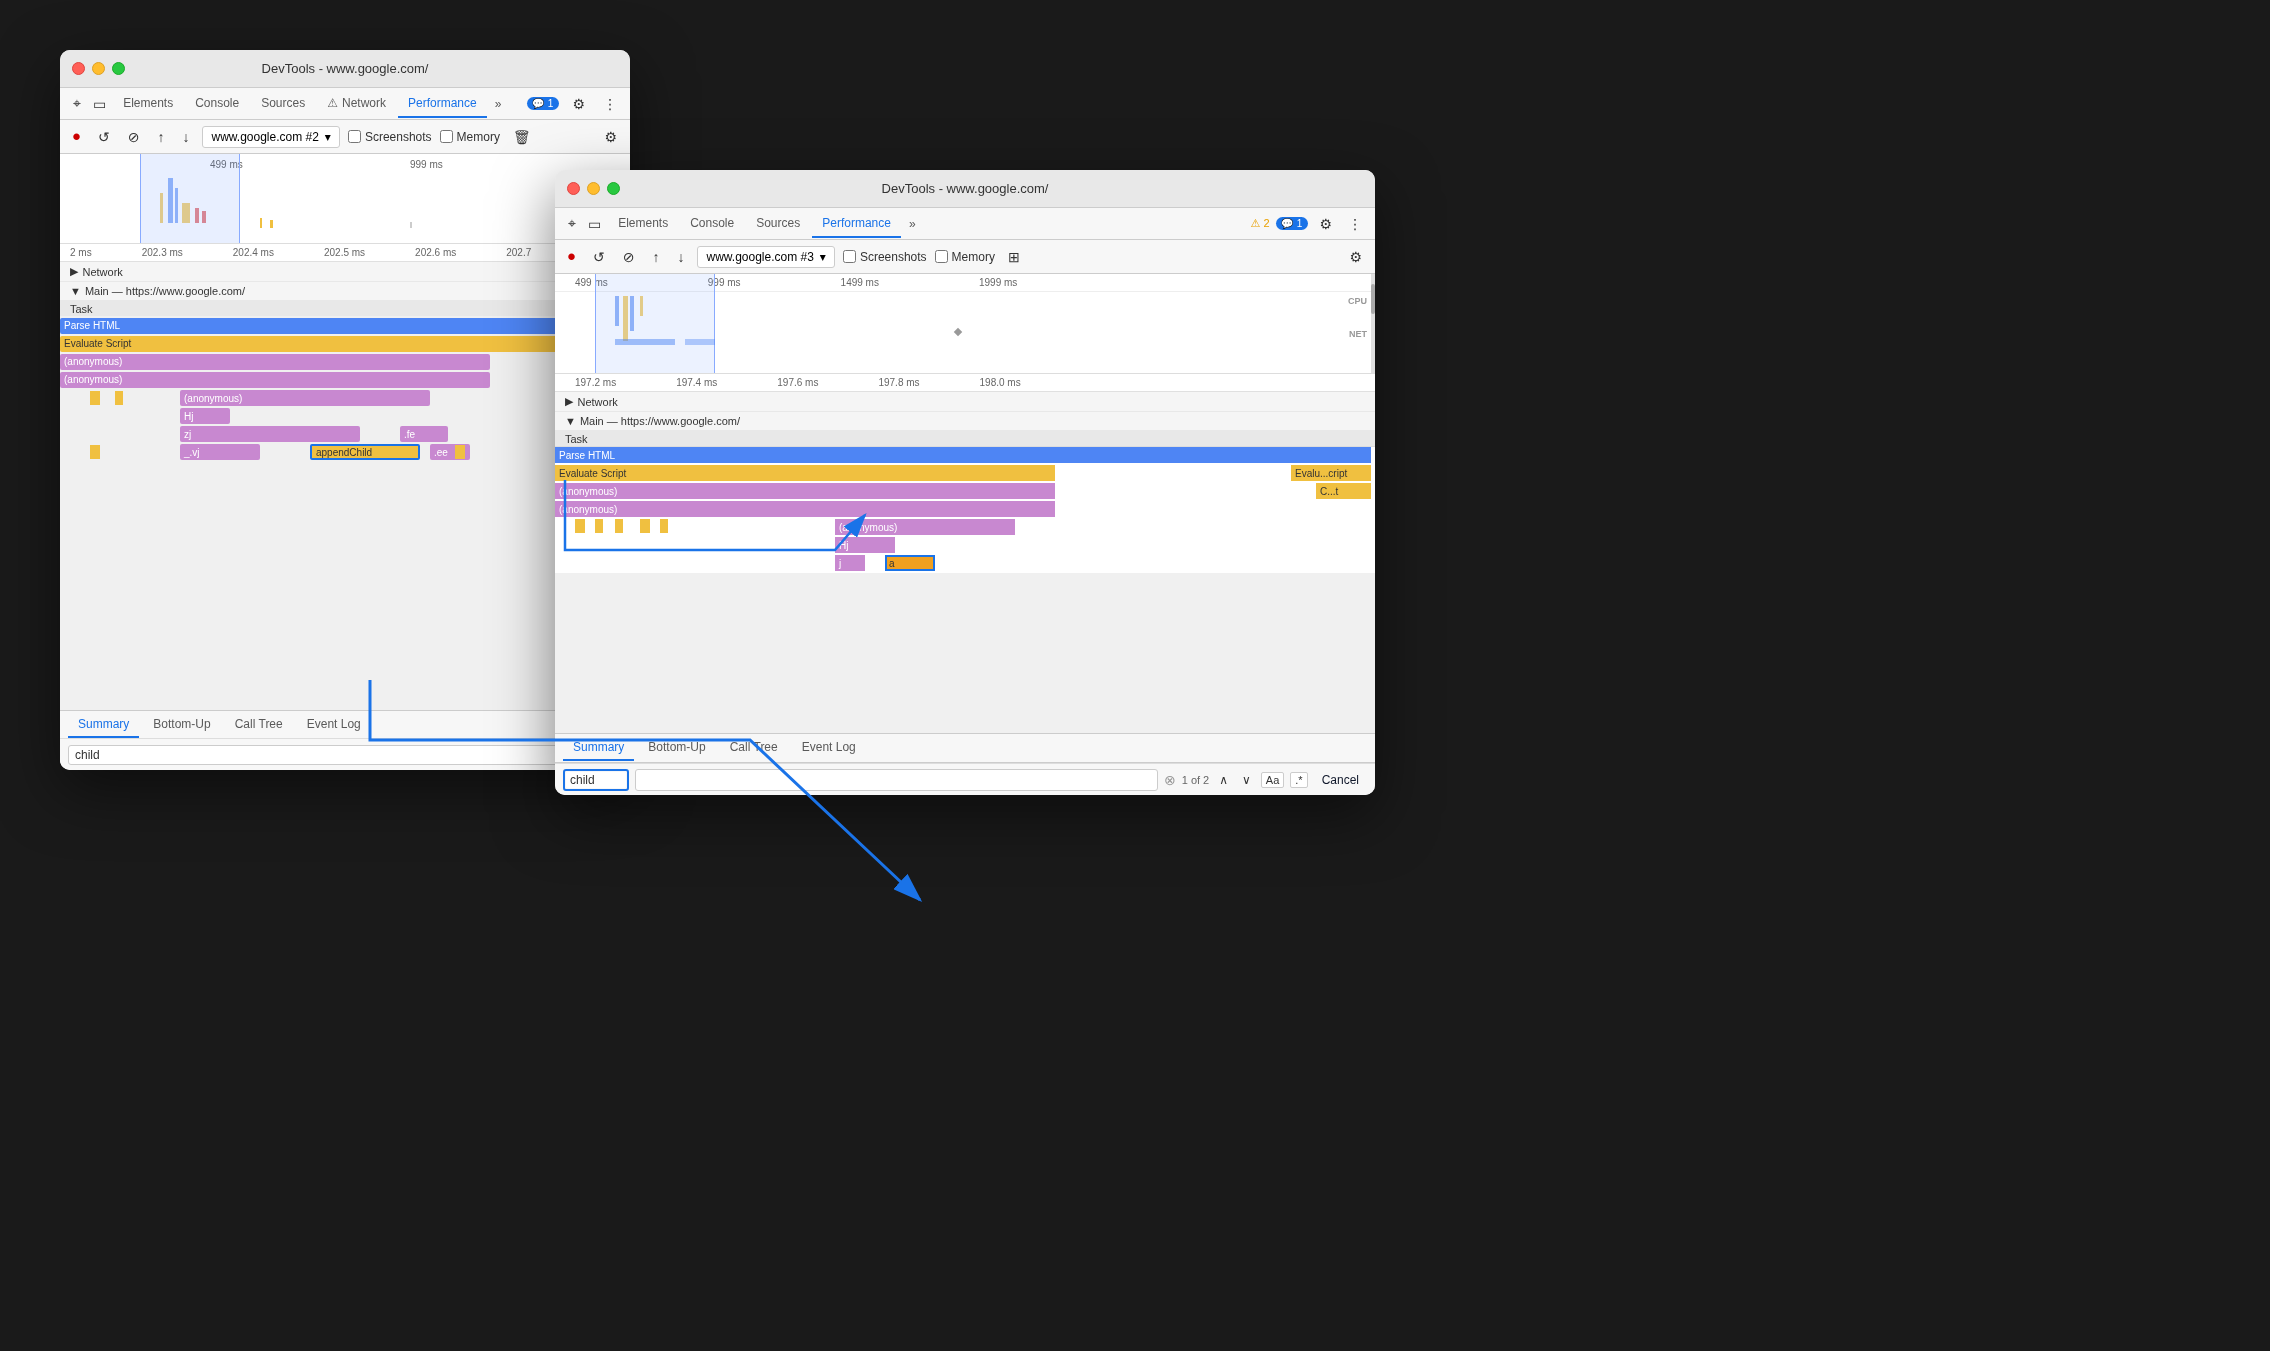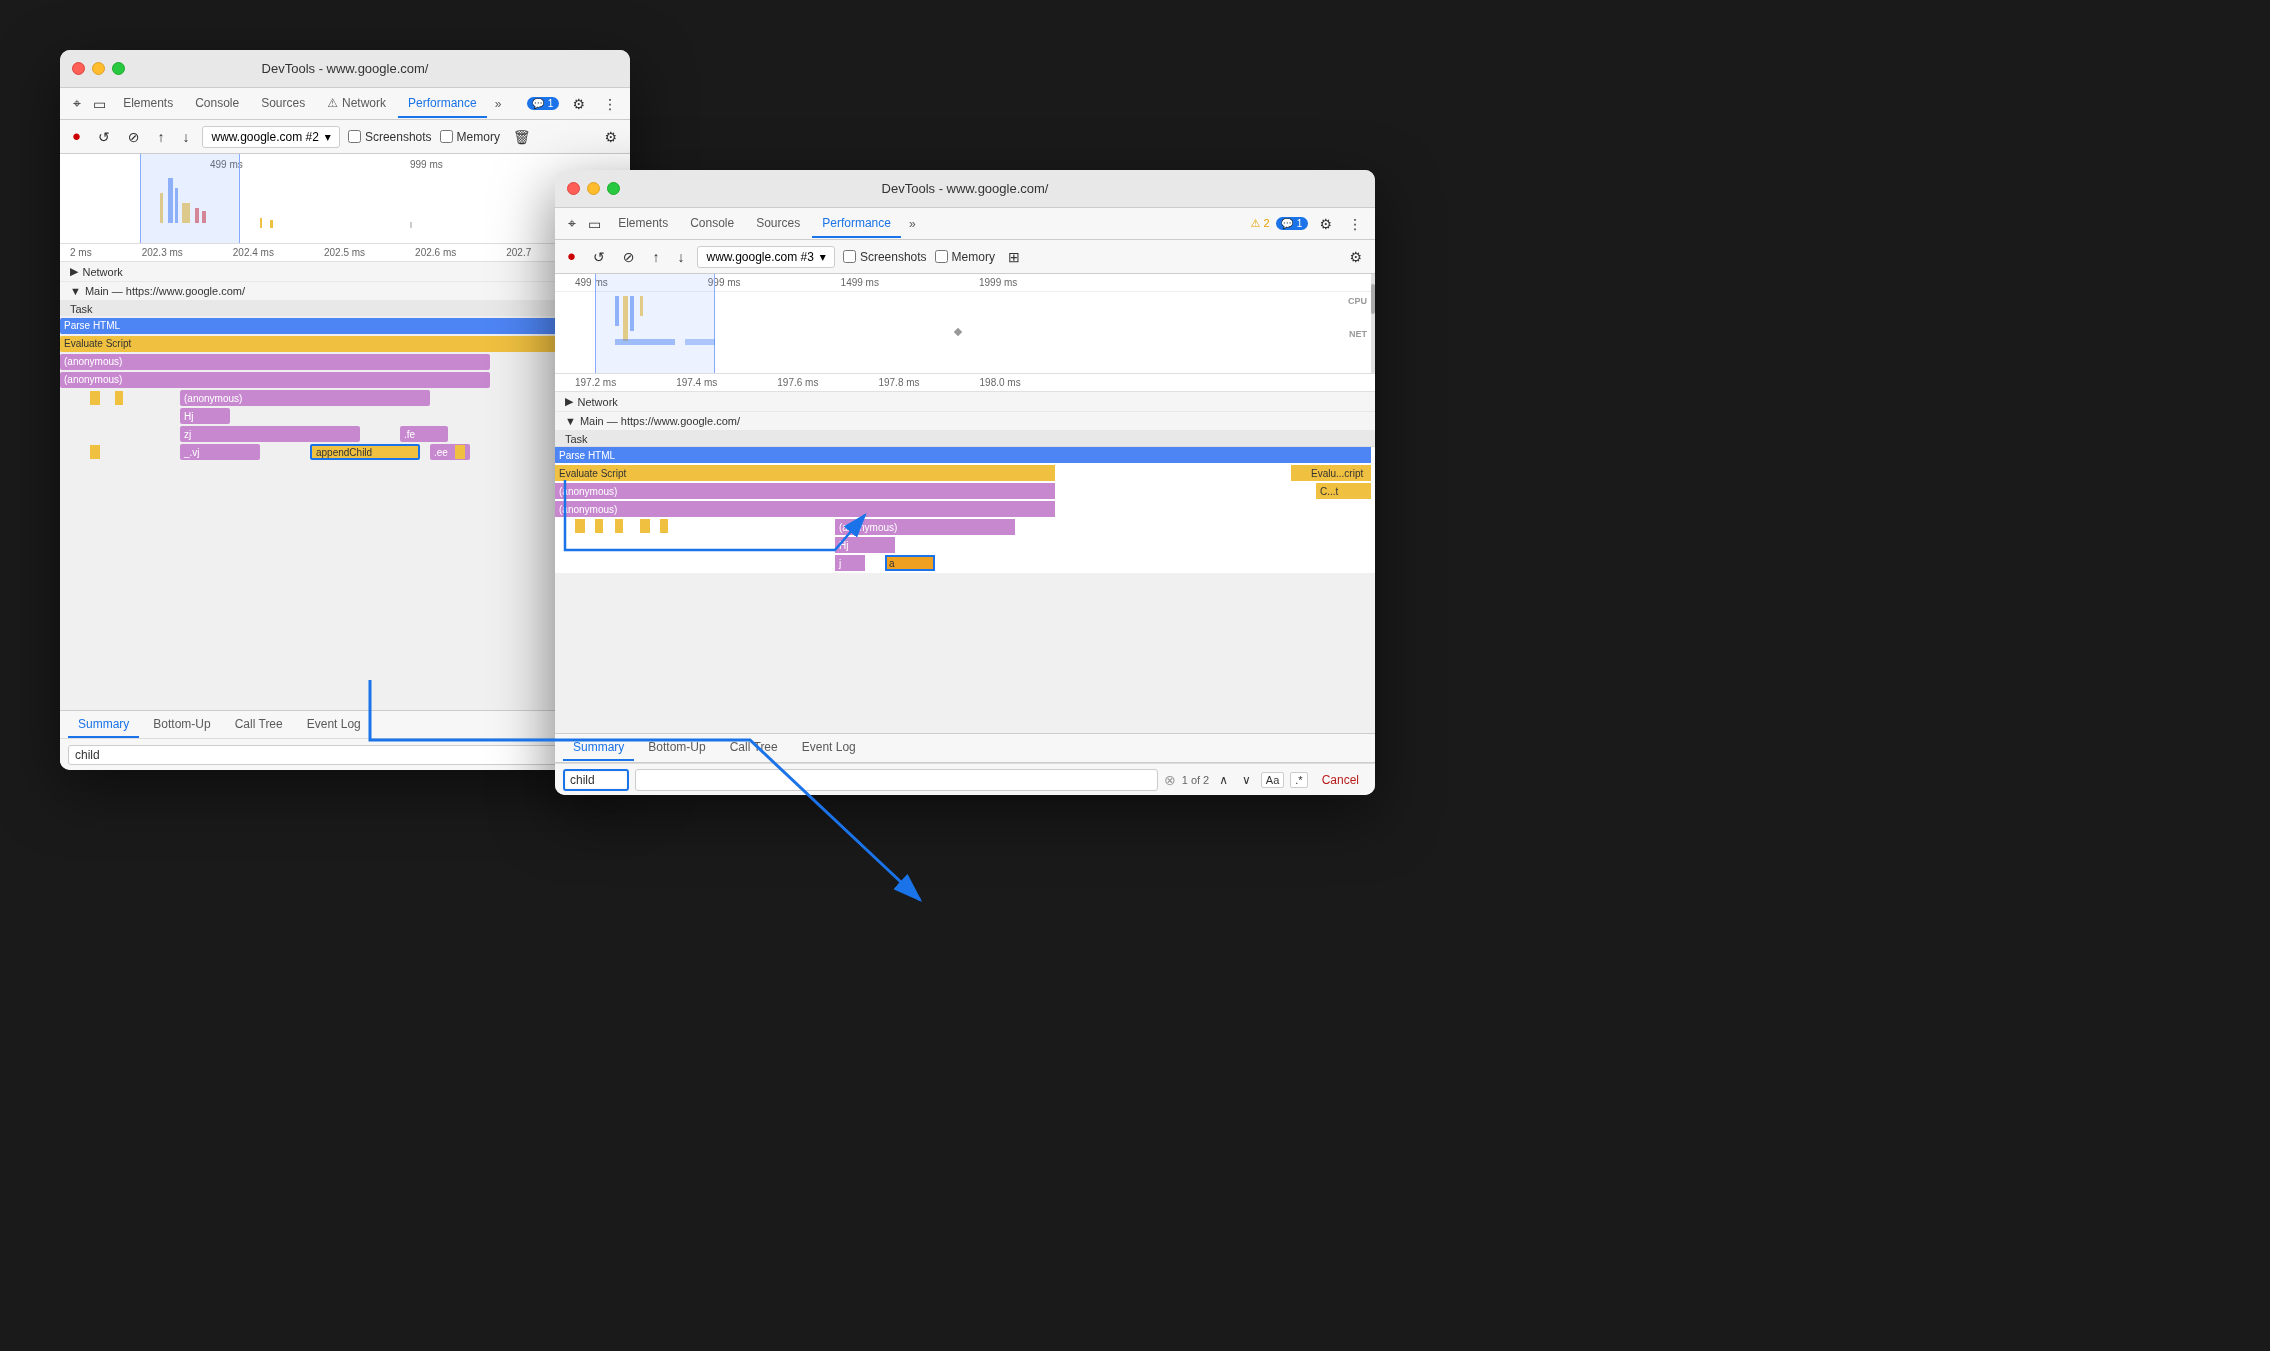--- a/index.html
+++ b/index.html
@@ -283,21 +283,21 @@
     #window2 {
       left: 560px;
       top: 175px;
       width: 810px;
       height: 620px;
     }
 
     .cancel-btn {
       background: none;
       border: none;
-      color: #b91c1c;
+      color: #0f172a;
       font-size: 12px;
       cursor: pointer;
       padding: 3px 8px;
     }
 
     .search-opt-btn {
       border: 1px solid #ccc;
       border-radius: 2px;
       padding: 1px 4px;
       cursor: pointer;
@@ -602,21 +602,21 @@
     <div style="position:relative; height:18px;">
       <div style="position:absolute; left:0; right:4px; height:16px; background:#4e85f4; display:flex; align-items:center; padding:0 4px; font-size:10px; color:white; overflow:hidden;">
         <span>Parse HTML</span>
       </div>
     </div>
 
     <div style="position:relative; height:18px;">
       <div style="position:absolute; left:0; width:500px; height:16px; background:#f0c040; display:flex; align-items:center; padding:0 4px; font-size:10px; color:#333; overflow:hidden;">
         <span>Evaluate Script</span>
       </div>
-      <div style="position:absolute; right:4px; width:80px; height:16px; background:#f0c040; display:flex; align-items:center; padding:0 20px; font-size:10px; color:#333; overflow:hidden;">
+      <div style="position:absolute; right:4px; width:80px; height:16px; background:#f0c040; display:flex; align-items:center; padding:0 4px; font-size:10px; color:#333; overflow:hidden;">
         <span>Evalu...cript</span>
       </div>
     </div>
 
     <div style="position:relative; height:18px;">
       <div style="position:absolute; left:0; width:500px; height:16px; background:#c888d0; display:flex; align-items:center; padding:0 4px; font-size:10px; color:white; overflow:hidden;">
         <span>(anonymous)</span>
       </div>
       <div style="position:absolute; right:4px; width:55px; height:16px; background:#f0c040; display:flex; align-items:center; padding:0 4px; font-size:10px; color:#333; overflow:hidden;">
         <span>C...t</span>

